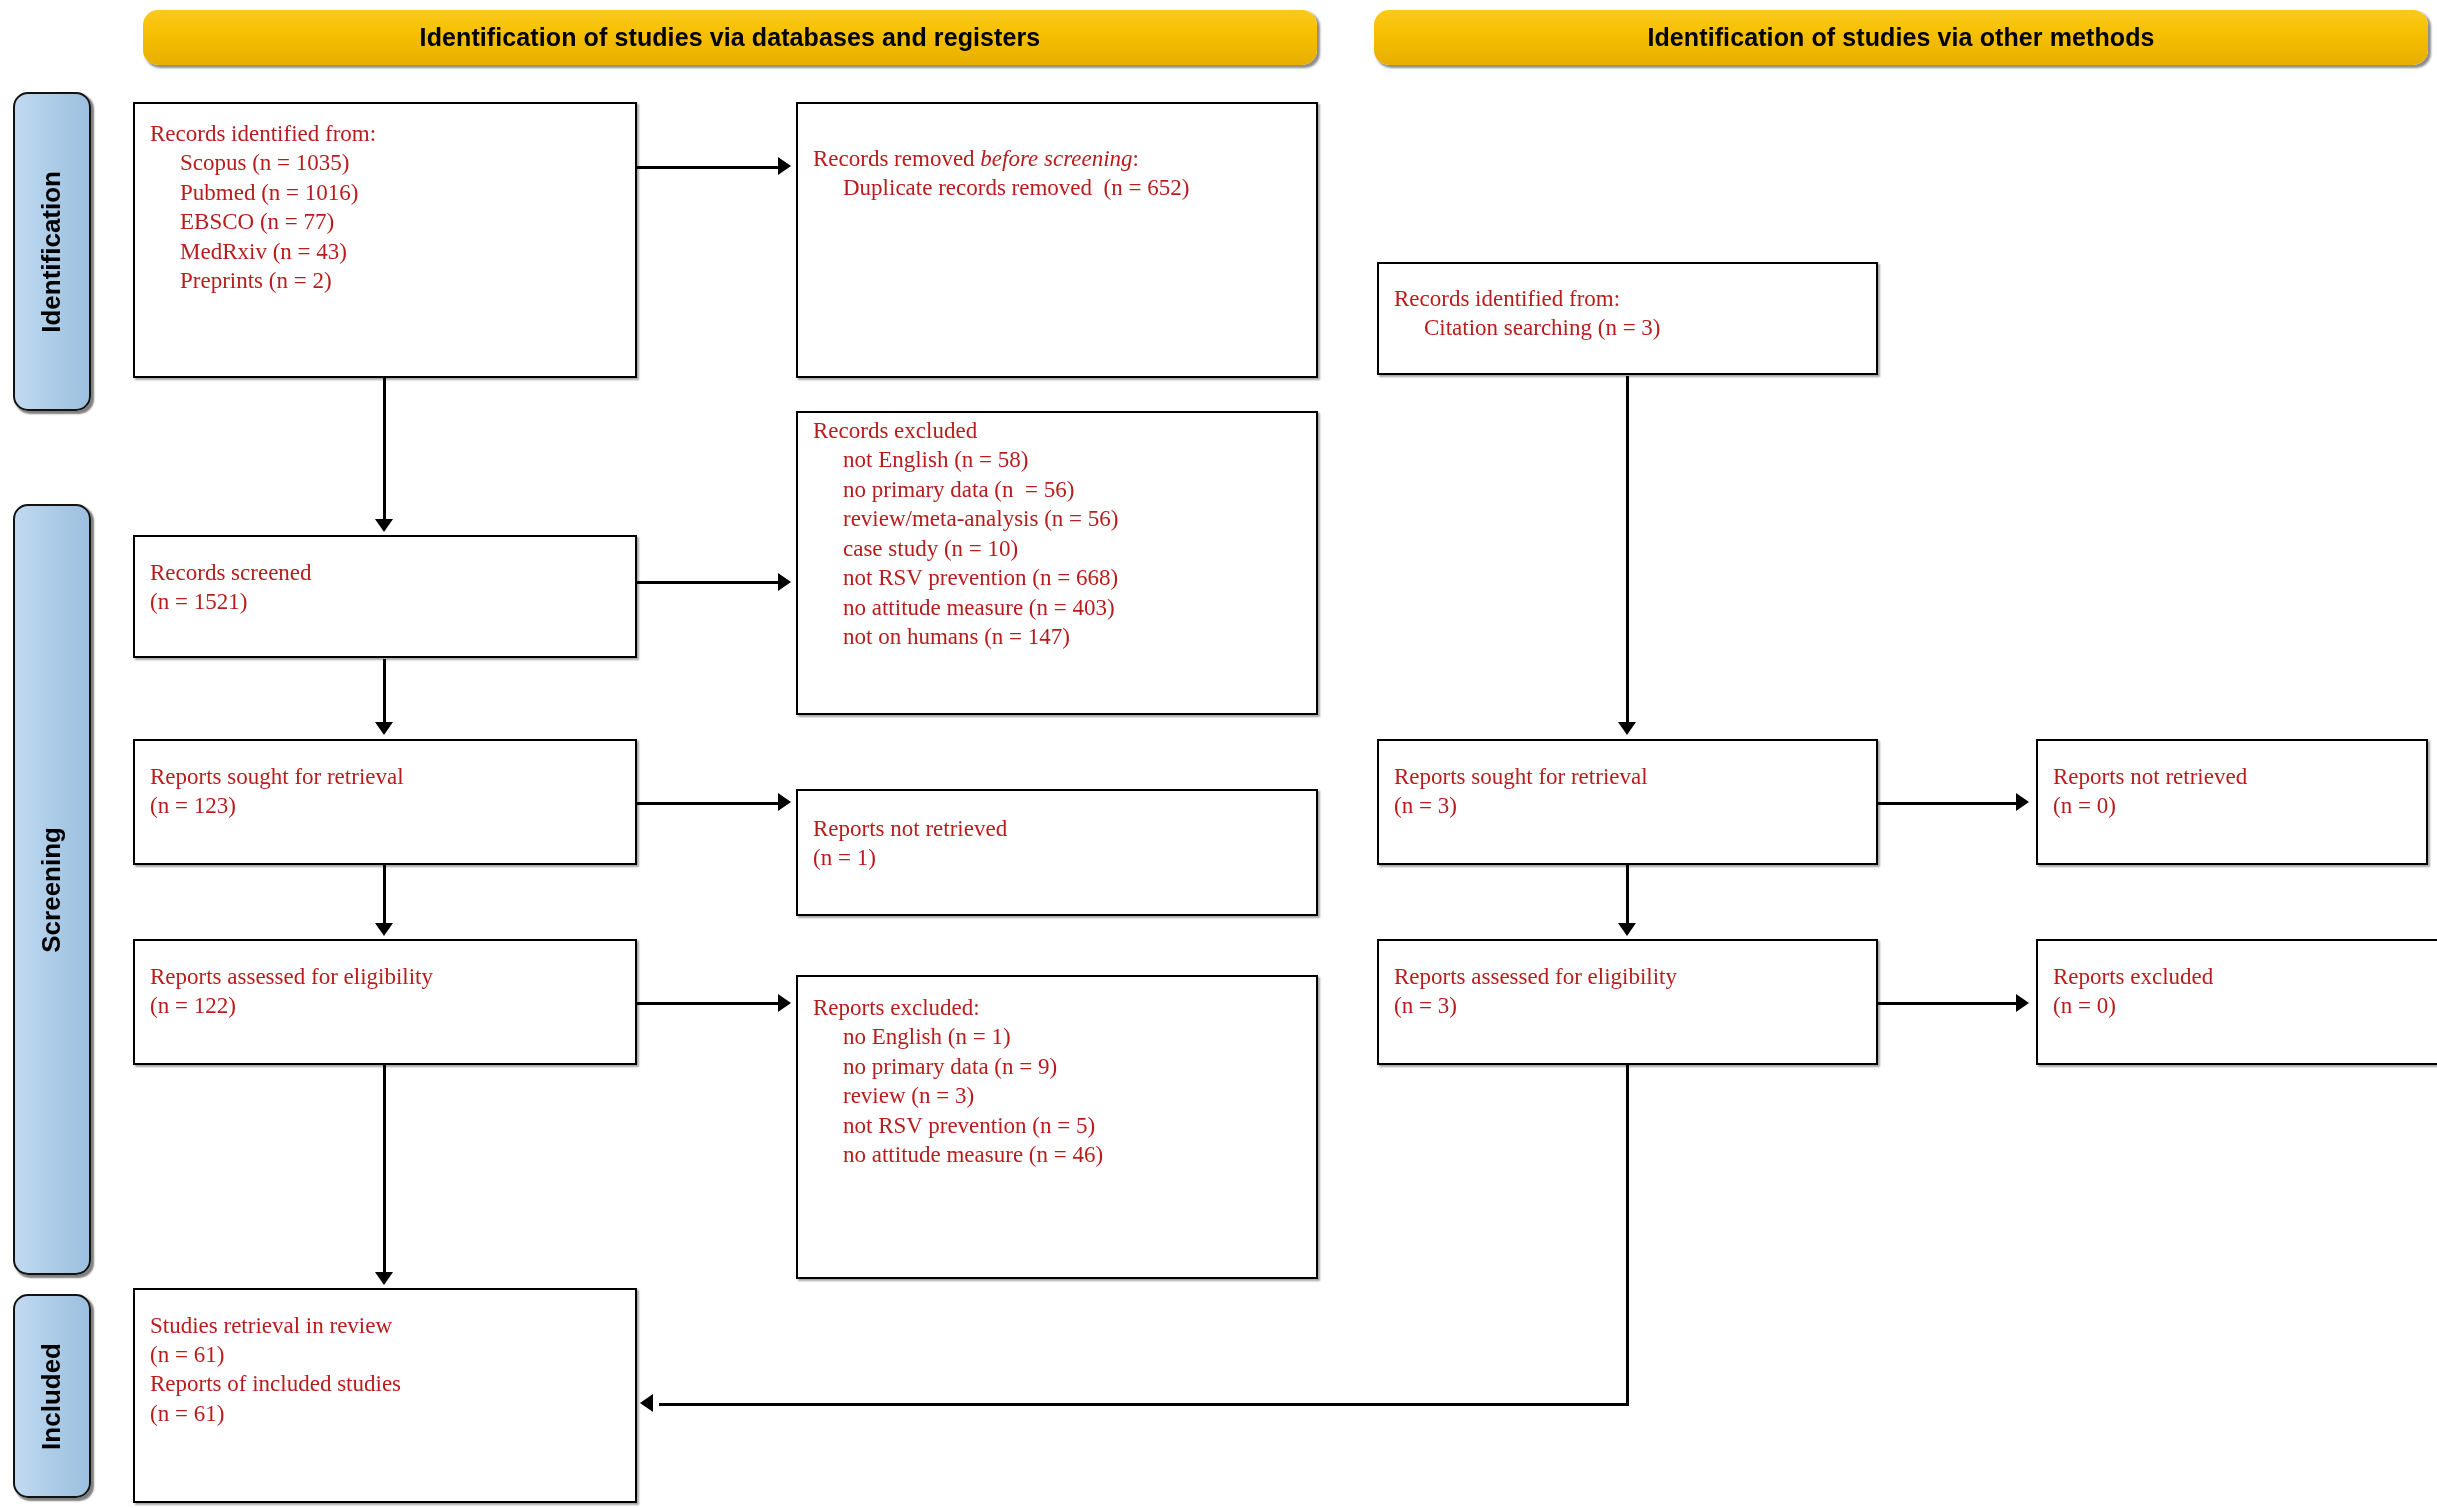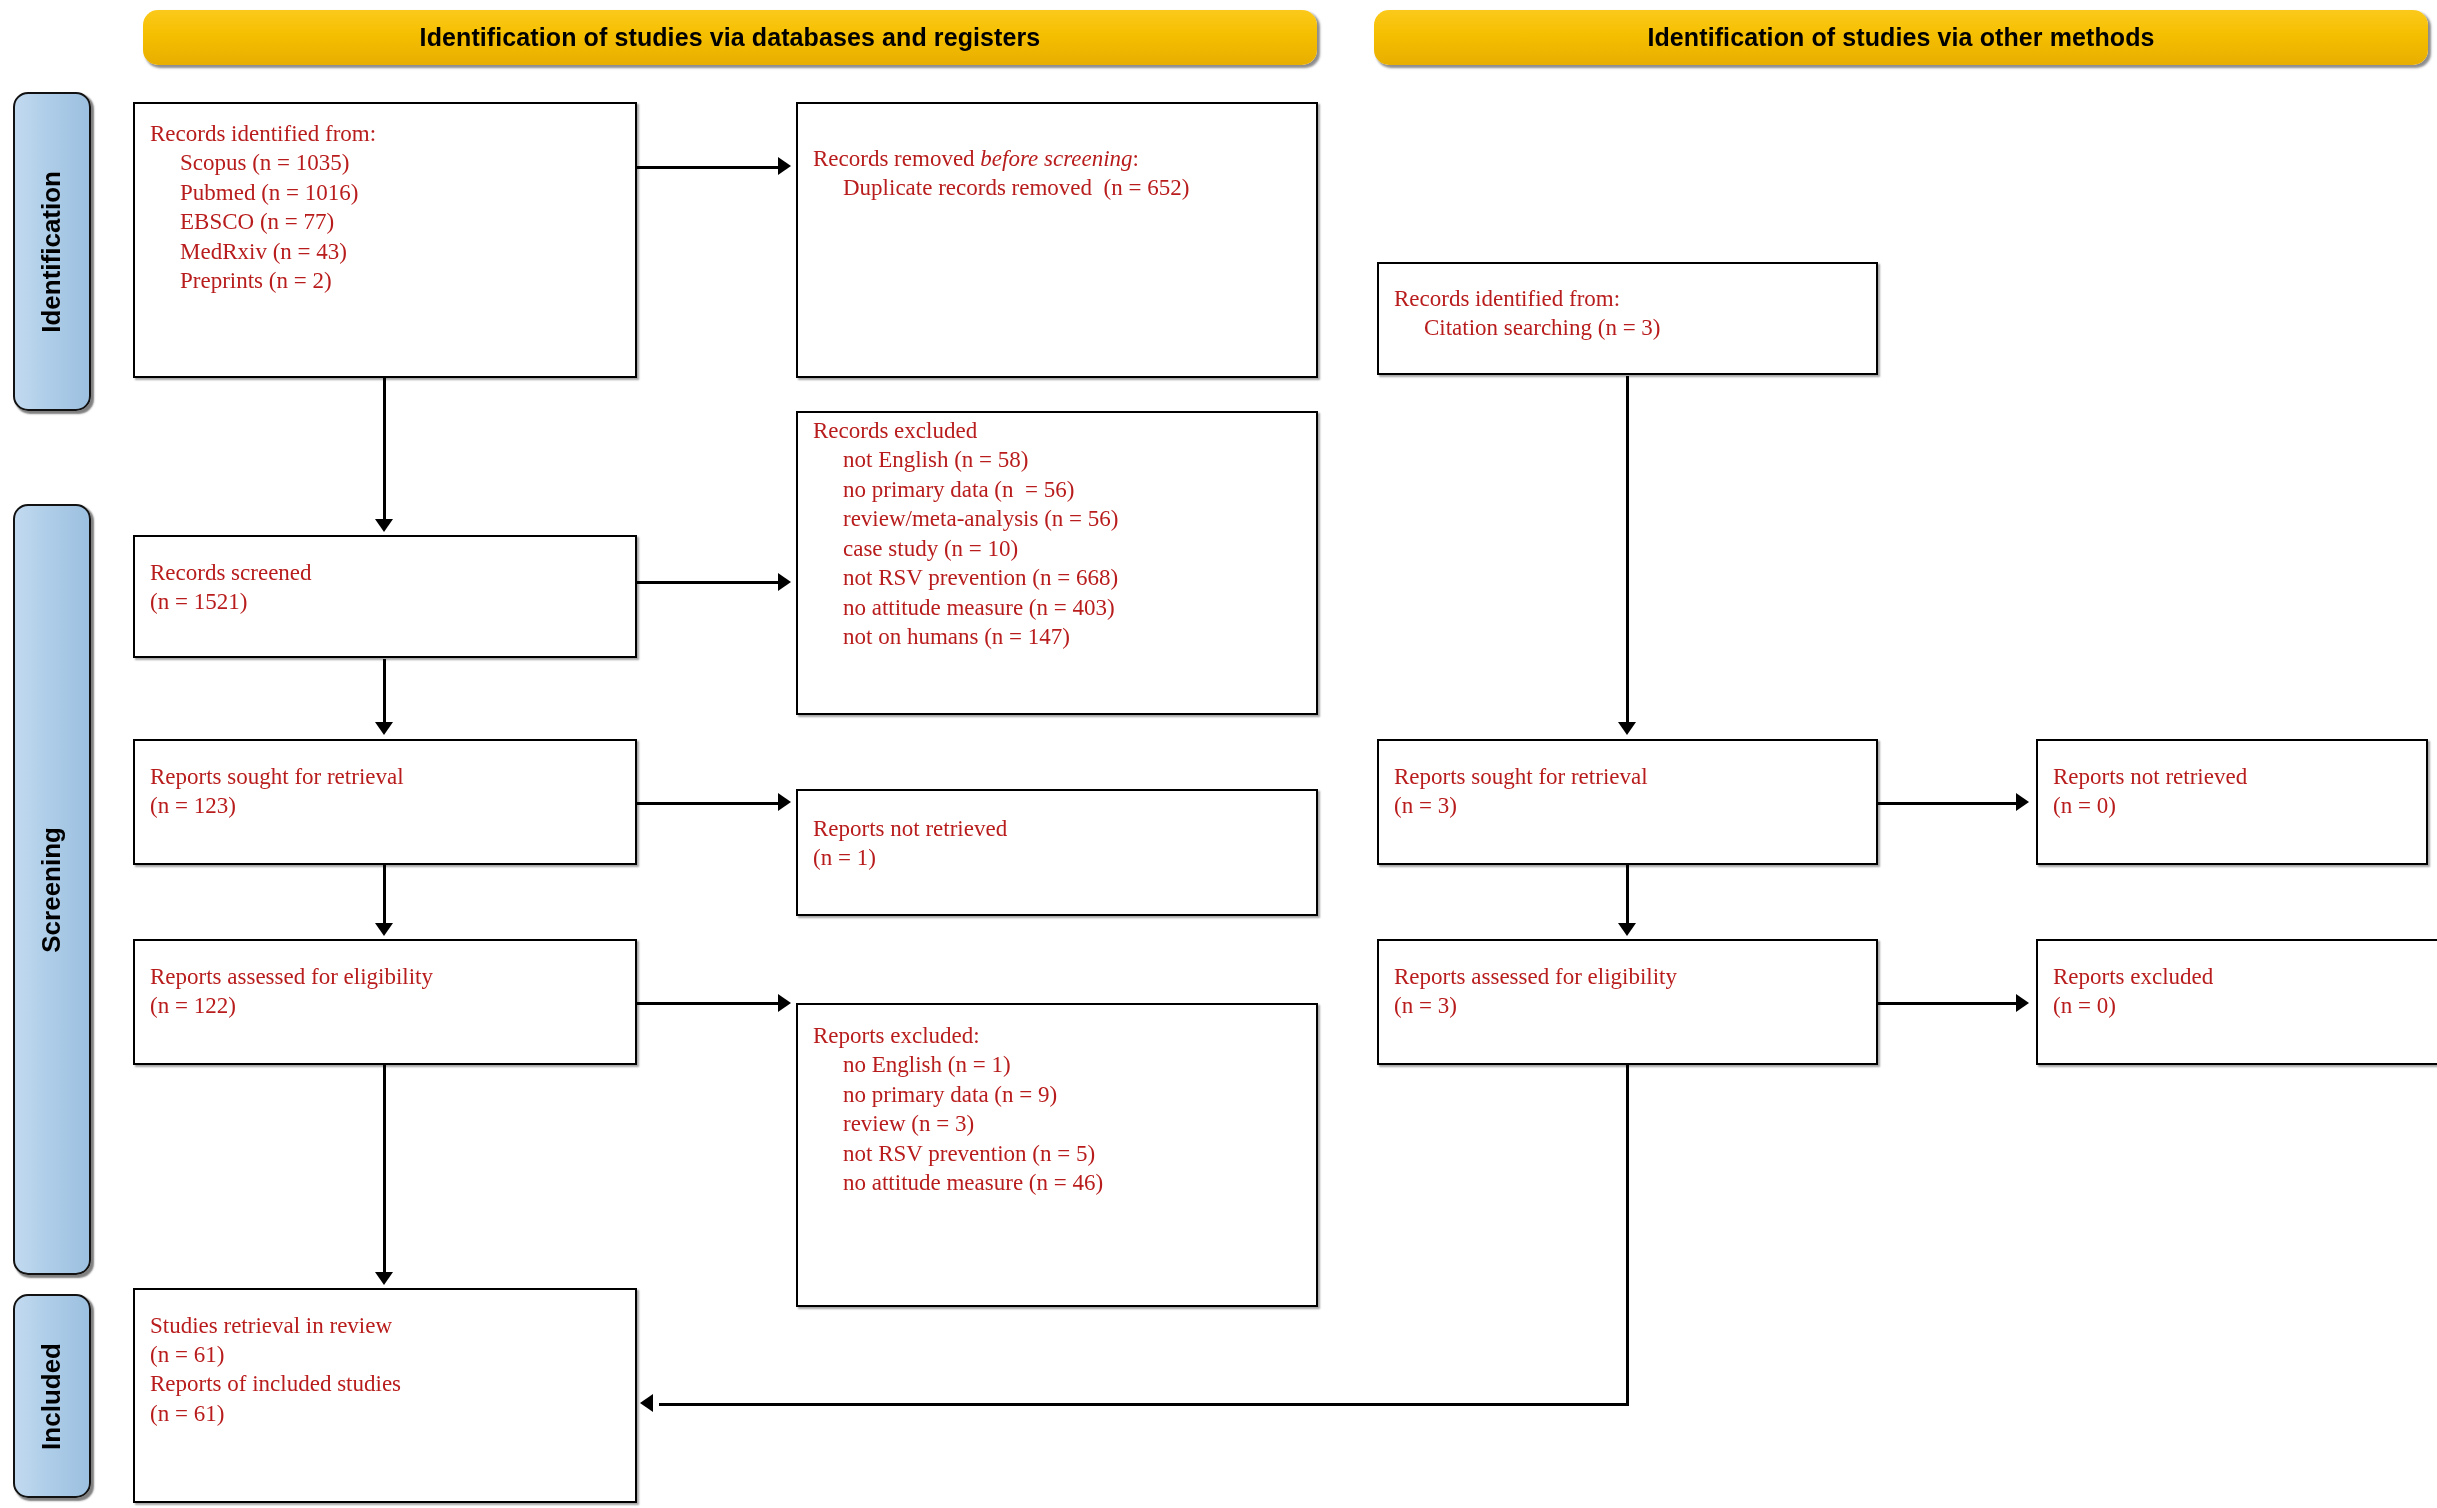--- a/index.html
+++ b/index.html
@@ -126,21 +126,21 @@
   <div class="box" style="left:796px;top:789px;width:522px;height:127px;font-size:23px;padding-top:23px;">
     <div class="ln">Reports not retrieved</div>
     <div class="ln">(n = 1)</div>
   </div>
 
   <div class="box" style="left:133px;top:939px;width:504px;height:126px;font-size:23px;padding-top:20.6px;">
     <div class="ln">Reports assessed for eligibility</div>
     <div class="ln">(n = 122)</div>
   </div>
 
-  <div class="box" style="left:796px;top:975px;width:522px;height:304px;font-size:23px;padding-top:16px;margin-top:28px;">
+  <div class="box" style="left:796px;top:975px;width:522px;height:304px;font-size:23px;padding-top:16px;">
     <div class="ln">Reports excluded:</div>
     <div class="ln ind">no English (n = 1)</div>
     <div class="ln ind">no primary data (n = 9)</div>
     <div class="ln ind">review (n = 3)</div>
     <div class="ln ind">not RSV prevention (n = 5)</div>
     <div class="ln ind">no attitude measure (n = 46)</div>
   </div>
 
   <div class="box" style="left:133px;top:1288px;width:504px;height:215px;font-size:23px;padding-top:20.6px;">
     <div class="ln">Studies retrieval in review</div>

